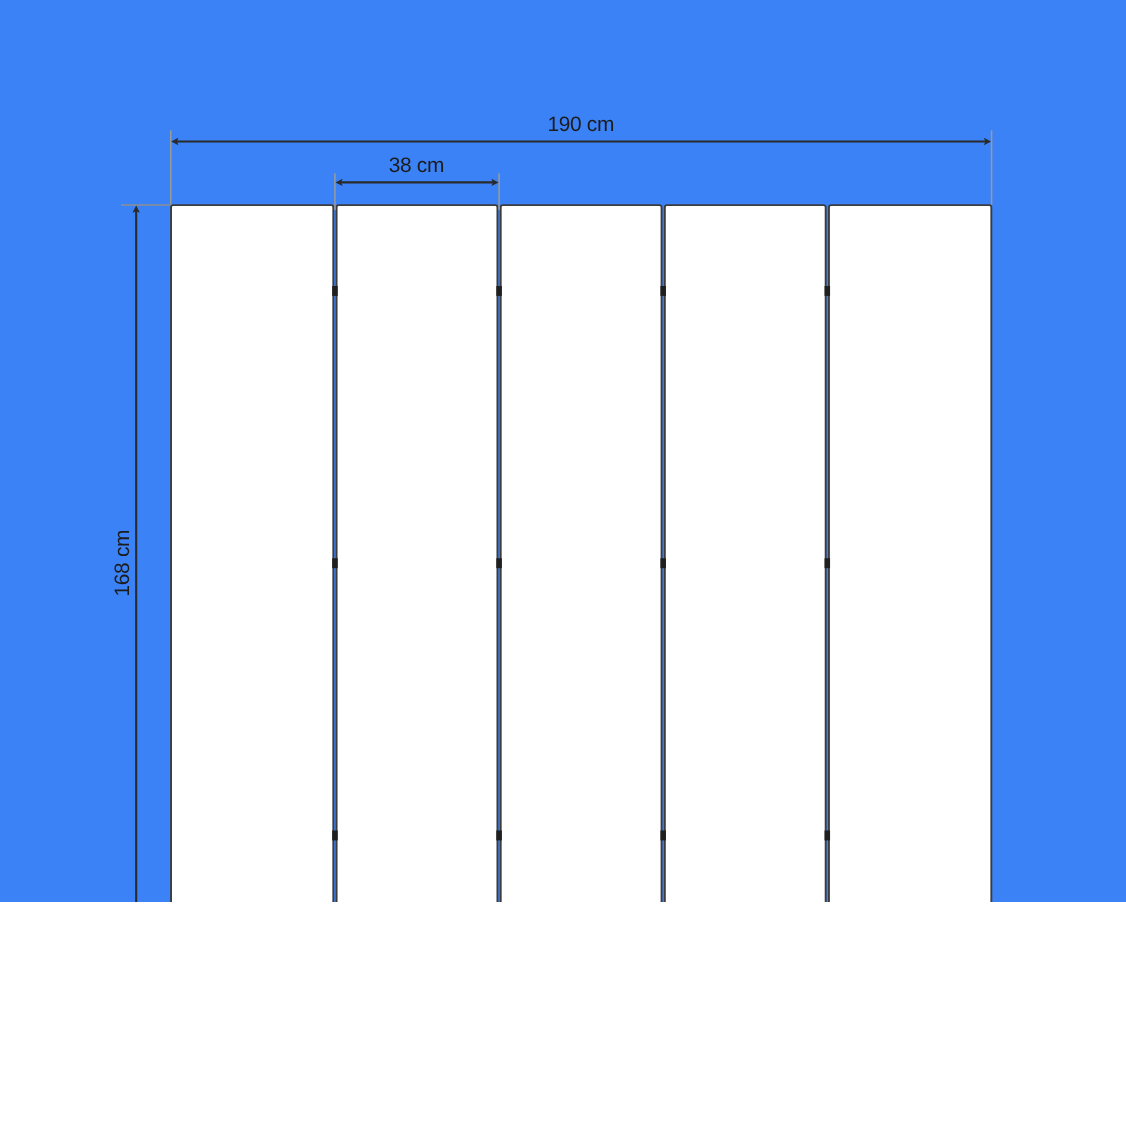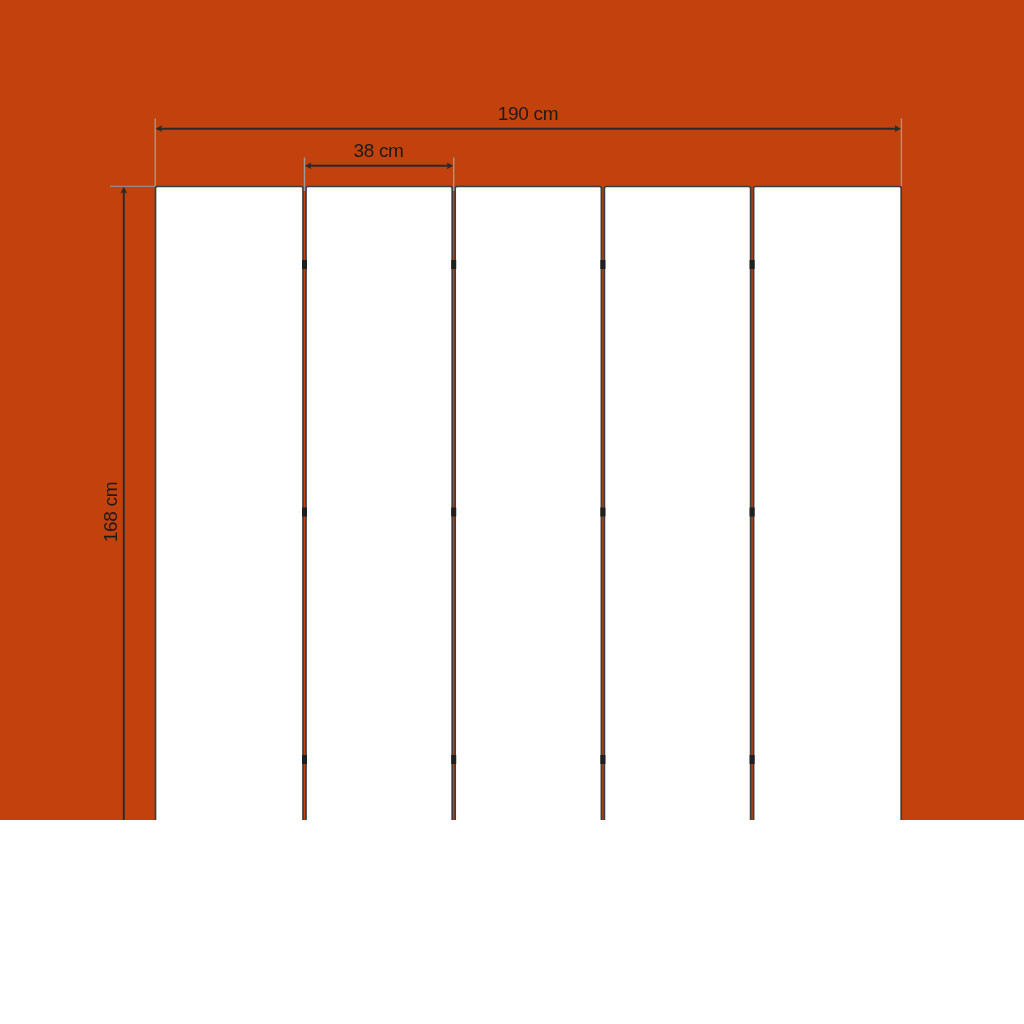--- a/index.html
+++ b/index.html
@@ -1,16 +1,16 @@
 <!DOCTYPE html>
 <html><head>
 <meta charset="utf-8">
 <style>
   html,body{margin:0;padding:0;background:#ffffff;}
-  .stage{width:1024px;height:820px;position:relative;background:#c2410c;transform:translateZ(0);will-change:transform;}
+  .stage{width:1024px;height:820px;position:relative;background:#3b82f6;transform:translateZ(0);will-change:transform;}
   text{font-family:"Liberation Sans",sans-serif;fill:#1c1c1c;}
 </style>
 </head>
 <body>
 
 <div class="stage">
 <svg width="1024" height="1024" viewBox="0 0 1024 1024">
 
   <rect x="155.5" y="186.5" width="147.5" height="651" rx="2" fill="#ffffff" stroke="#3c3c3c" stroke-width="1.7"></rect>
 

